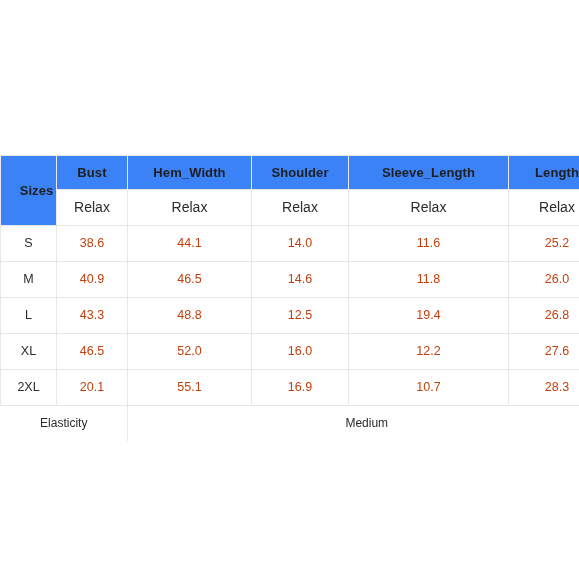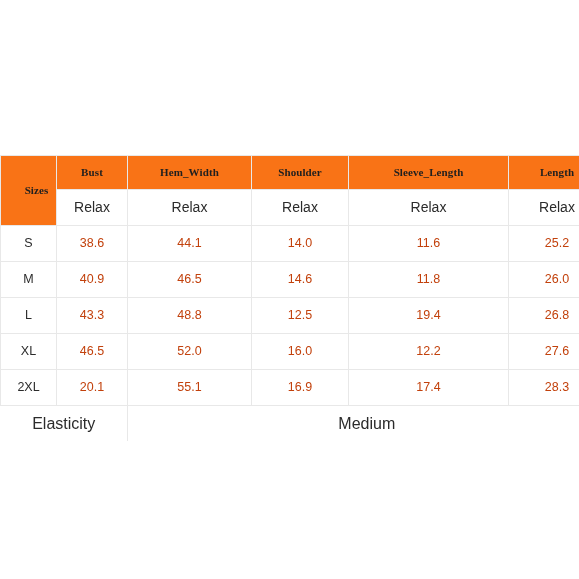--- a/index.html
+++ b/index.html
@@ -58,25 +58,24 @@
     line-height: 1.2;
     font-weight: normal;
     color: #c2410c;
     background: #ffffff;
   }
 
   
   table.size-chart tr.header-metrics th {
     height: 33px;
     font-weight: bold;
-    font-size: 11px;
-    background: #f97316;
+    font-size: 13px;
+    background: #3b82f6;
     color: #1f1f1f;
     letter-spacing: 0.1px;
-    font-family: Liberation Serif, serif;
   }
 
   
   table.size-chart th.sizes-corner {
     height: 68px;
     font-weight: bold;
     font-size: 11.5px;
     background: #f7f7f7;
     color: #1f1f1f;
     padding-left: 16px;
@@ -101,21 +100,21 @@
   }
 
   
   table.size-chart tr.elasticity-row td {
     height: 35px;
     background: #ffffff;
     border-left: none;
     border-right: none;
     border-bottom: none;
     border-top: 1px solid #e8e8e8;
-    font-size: 16px;
+    font-size: 12px;
     color: #2b2b2b;
   }
   table.size-chart tr.elasticity-row td.elasticity-label {
     border-right: 1px solid #e8e8e8;
   }
 </style>
 </head>
 <body>
 
 <div id="page">
@@ -180,21 +179,21 @@
           <td>52.0</td>
           <td>16.0</td>
           <td>12.2</td>
           <td>27.6</td>
         </tr>
         <tr class="data-row">
           <td class="size-cell">2XL</td>
           <td>20.1</td>
           <td>55.1</td>
           <td>16.9</td>
-          <td>17.4</td>
+          <td>10.7</td>
           <td>28.3</td>
         </tr>
 
         <tr class="elasticity-row">
           <td class="elasticity-label" colspan="2">Elasticity</td>
           <td colspan="4">Medium</td>
         </tr>
       </tbody>
     </table>
   </div>

